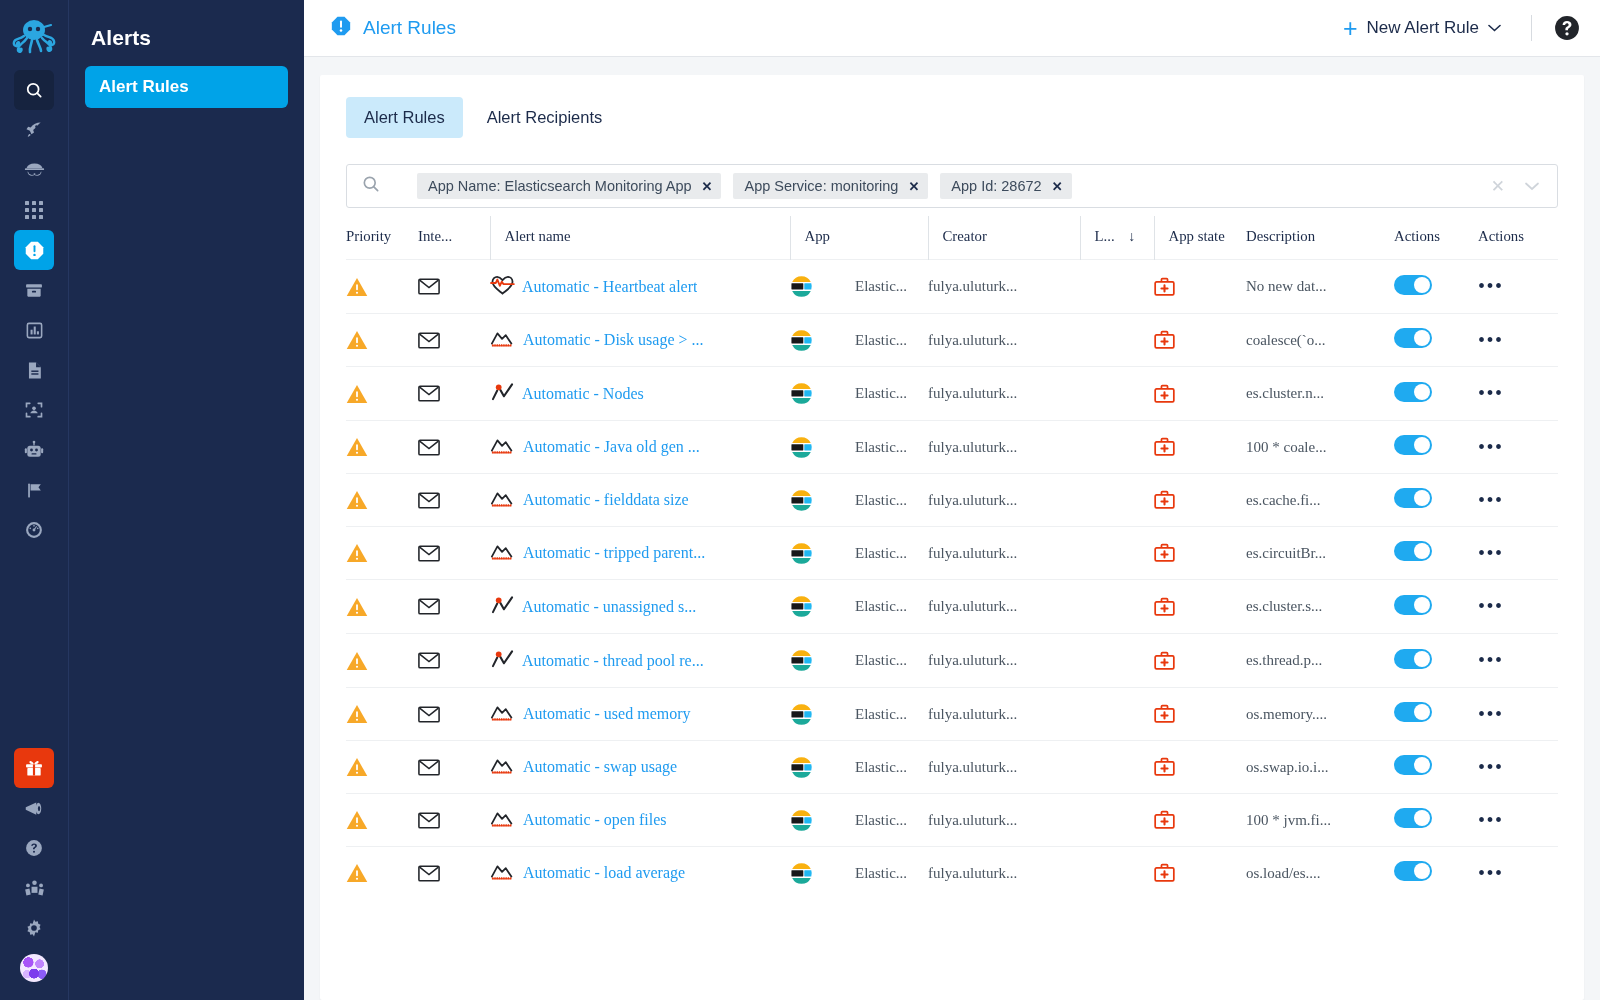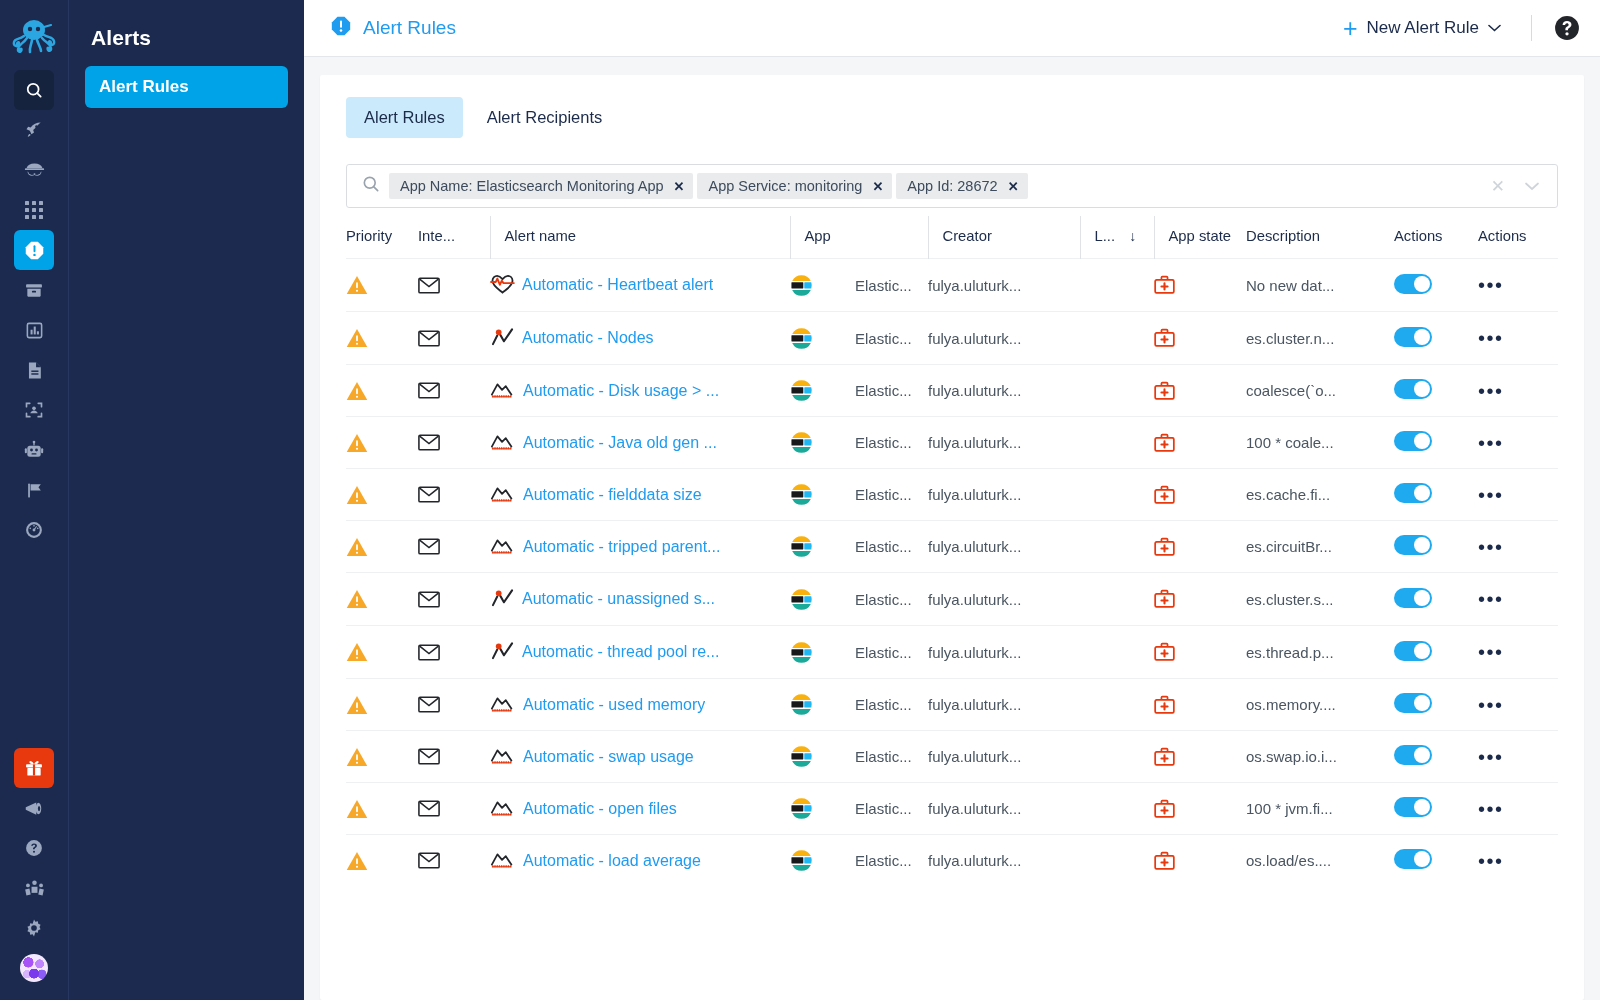--- a/index.html
+++ b/index.html
@@ -87,33 +87,33 @@
   }
   .tab.active { background: #cbeafb; color: #1c2b4a; }
 
   
   .searchbar {
     display: flex; align-items: center; gap: 8px;
     border: 1px solid #d9dde2; border-radius: 3px; height: 44px;
     padding: 0 12px 0 14px; margin-bottom: 8px; background: #fff;
   }
   .search-icon { color: #9aa3ad; flex: 0 0 auto; }
-  .chips { display: flex; gap: 4px; flex: 1 1 auto; min-width: 0; }
+  .chips { display: flex; gap: 12px; flex: 1 1 auto; min-width: 0; margin-left: 28px; }
   .chip {
     display: flex; align-items: center; gap: 10px; background: #e9ebed;
     border-radius: 2px; padding: 5px 9px 5px 11px; font-size: 14.5px;
     color: #3d4b5c; white-space: nowrap; cursor: default;
   }
   .chip-x { font-size: 13px; font-weight: 700; color: #1c2b4a; cursor: pointer; }
   .search-clear { color: #cfd4da; font-size: 17px; cursor: pointer; padding: 0 6px; }
   .search-caret { color: #cfd4da; font-size: 13px; cursor: pointer; padding: 0 6px; }
 
   
   .table-wrap { flex: 1 1 auto; overflow: hidden; min-height: 0; }
-  table { width: 100%; border-collapse: collapse; table-layout: fixed; }
+  table { width: 100%; border-collapse: collapse; table-layout: fixed; font-family: Liberation Serif, serif; }
   thead th {
     font-size: 14.8px; font-weight: 400; color: #1c2b4a; text-align: left;
     padding: 12px 0 14px 0; white-space: nowrap;
   }
   .sep { border-left: 1px solid #dfe3e7; padding-left: 14px; }
   tbody td {
     padding: 14px 0; font-size: 15px; color: #4a5561;
     border-top: 1px solid #eef0f2; white-space: nowrap;
     overflow: hidden; text-overflow: ellipsis;
   }
@@ -487,74 +487,20 @@
                   <td>
                     <span class="icon-cell">
                       <svg width="22" height="17" viewBox="0 0 24 18" fill="none" stroke="#22252a" stroke-width="1.7">
                         <rect x="1" y="1" width="22" height="16" rx="1.3"></rect>
                         <path d="M1.8 2 12 10.2 22.2 2"></path>
                       </svg>
                     </span>
                   </td>
                   <td>
                     <div class="name-cell">
-                      <span><svg width="25" height="21" viewBox="0 0 26 22" fill="none">
-                          <path d="M3 19 7.5 10" stroke="#22252a" stroke-width="2.1" stroke-linecap="round"></path>
-                          <path d="M10.5 8.8 14.5 16 23 3.5" stroke="#22252a" stroke-width="2.2" stroke-linecap="round" stroke-linejoin="round"></path>
-                          <circle cx="9" cy="6.6" r="3" fill="#e8380d"></circle>
-                        </svg></span>
-                      <span class="alert-link">Automatic - Nodes</span>
-                    </div>
-                  </td>
-                  <td>
-                    <div class="app-cell">
-                      <span class="es-logo"><svg width="23" height="23" viewBox="0 0 24 24">
-                          <path d="M12 1.2A10.8 10.8 0 0 0 2.3 7.3h19.4A10.8 10.8 0 0 0 12 1.2z" fill="#f9b110"></path>
-                          <rect x="1.5" y="8.6" width="12.4" height="6.5" rx=".4" fill="#18181a"></rect>
-                          <path d="M15.3 8.6h6.9a10.8 10.8 0 0 1 0 6.5h-6.9a.4.4 0 0 1-.4-.4V9a.4.4 0 0 1 .4-.4z" fill="#20b7f2"></path>
-                          <path d="M12 22.8a10.8 10.8 0 0 0 9.7-6.1H2.3A10.8 10.8 0 0 0 12 22.8z" fill="#1ba99a"></path>
-                        </svg></span>
-                      <span class="app-name">Elastic...</span>
-                    </div>
-                  </td>
-                  <td>fulya.uluturk...</td>
-                  <td></td>
-                  <td>
-                    <span class="icon-cell">
-                      <svg width="21" height="20" viewBox="0 0 22 21" fill="none" stroke="#e8380d" stroke-width="1.8">
-                        <rect x="1.2" y="5.2" width="19.6" height="13.6" rx="1.4"></rect>
-                        <path d="M7.8 5V2.6a1 1 0 0 1 1-1h4.4a1 1 0 0 1 1 1V5"></path>
-                        <path d="M11 8.8v6.4M7.8 12h6.4" stroke-linecap="round" stroke-width="2.2"></path>
-                      </svg>
-                    </span>
-                  </td>
-                  <td>es.cluster.n...</td>
-                  <td><span class="toggle"></span></td>
-                  <td><span class="dots">•••</span></td>
-                </tr>
-                <tr>
-                  <td>
-                    <span class="icon-cell">
-                      <svg width="22" height="20" viewBox="0 0 24 22" fill="#f7a828">
-                        <path d="M12 1 23.3 21H.7z"></path>
-                        <rect x="11" y="8" width="2" height="6.5" rx="1" fill="#fff"></rect>
-                        <circle cx="12" cy="17.3" r="1.2" fill="#fff"></circle>
-                      </svg>
-                    </span>
-                  </td>
-                  <td>
-                    <span class="icon-cell">
-                      <svg width="22" height="17" viewBox="0 0 24 18" fill="none" stroke="#22252a" stroke-width="1.7">
-                        <rect x="1" y="1" width="22" height="16" rx="1.3"></rect>
-                        <path d="M1.8 2 12 10.2 22.2 2"></path>
-                      </svg>
-                    </span>
-                  </td>
-                  <td>
-                    <div class="name-cell">
                       <span><svg width="26" height="20" viewBox="0 0 28 20" fill="none">
                           <path d="M2 16 8 5l5 6 4-4 6 9" stroke="#22252a" stroke-width="1.9" stroke-linejoin="round" stroke-linecap="round"></path>
                           <g stroke="#e8380d" stroke-width="1.5">
                             <path d="M3 16.8v2.2M5.4 16.8v2.2M7.8 16.8v2.2M10.2 16.8v2.2M12.6 16.8v2.2M15 16.8v2.2M17.4 16.8v2.2M19.8 16.8v2.2M22.2 16.8v2.2"></path>
                           </g>
                           <path d="M2 18.4h21" stroke="#e8380d" stroke-width="1.3"></path>
                         </svg></span>
                       <span class="alert-link">Automatic - Disk usage &gt; ...</span>
                     </div>
                   </td>
@@ -597,20 +543,74 @@
                   <td>
                     <span class="icon-cell">
                       <svg width="22" height="17" viewBox="0 0 24 18" fill="none" stroke="#22252a" stroke-width="1.7">
                         <rect x="1" y="1" width="22" height="16" rx="1.3"></rect>
                         <path d="M1.8 2 12 10.2 22.2 2"></path>
                       </svg>
                     </span>
                   </td>
                   <td>
                     <div class="name-cell">
+                      <span><svg width="25" height="21" viewBox="0 0 26 22" fill="none">
+                          <path d="M3 19 7.5 10" stroke="#22252a" stroke-width="2.1" stroke-linecap="round"></path>
+                          <path d="M10.5 8.8 14.5 16 23 3.5" stroke="#22252a" stroke-width="2.2" stroke-linecap="round" stroke-linejoin="round"></path>
+                          <circle cx="9" cy="6.6" r="3" fill="#e8380d"></circle>
+                        </svg></span>
+                      <span class="alert-link">Automatic - Nodes</span>
+                    </div>
+                  </td>
+                  <td>
+                    <div class="app-cell">
+                      <span class="es-logo"><svg width="23" height="23" viewBox="0 0 24 24">
+                          <path d="M12 1.2A10.8 10.8 0 0 0 2.3 7.3h19.4A10.8 10.8 0 0 0 12 1.2z" fill="#f9b110"></path>
+                          <rect x="1.5" y="8.6" width="12.4" height="6.5" rx=".4" fill="#18181a"></rect>
+                          <path d="M15.3 8.6h6.9a10.8 10.8 0 0 1 0 6.5h-6.9a.4.4 0 0 1-.4-.4V9a.4.4 0 0 1 .4-.4z" fill="#20b7f2"></path>
+                          <path d="M12 22.8a10.8 10.8 0 0 0 9.7-6.1H2.3A10.8 10.8 0 0 0 12 22.8z" fill="#1ba99a"></path>
+                        </svg></span>
+                      <span class="app-name">Elastic...</span>
+                    </div>
+                  </td>
+                  <td>fulya.uluturk...</td>
+                  <td></td>
+                  <td>
+                    <span class="icon-cell">
+                      <svg width="21" height="20" viewBox="0 0 22 21" fill="none" stroke="#e8380d" stroke-width="1.8">
+                        <rect x="1.2" y="5.2" width="19.6" height="13.6" rx="1.4"></rect>
+                        <path d="M7.8 5V2.6a1 1 0 0 1 1-1h4.4a1 1 0 0 1 1 1V5"></path>
+                        <path d="M11 8.8v6.4M7.8 12h6.4" stroke-linecap="round" stroke-width="2.2"></path>
+                      </svg>
+                    </span>
+                  </td>
+                  <td>es.cluster.n...</td>
+                  <td><span class="toggle"></span></td>
+                  <td><span class="dots">•••</span></td>
+                </tr>
+                <tr>
+                  <td>
+                    <span class="icon-cell">
+                      <svg width="22" height="20" viewBox="0 0 24 22" fill="#f7a828">
+                        <path d="M12 1 23.3 21H.7z"></path>
+                        <rect x="11" y="8" width="2" height="6.5" rx="1" fill="#fff"></rect>
+                        <circle cx="12" cy="17.3" r="1.2" fill="#fff"></circle>
+                      </svg>
+                    </span>
+                  </td>
+                  <td>
+                    <span class="icon-cell">
+                      <svg width="22" height="17" viewBox="0 0 24 18" fill="none" stroke="#22252a" stroke-width="1.7">
+                        <rect x="1" y="1" width="22" height="16" rx="1.3"></rect>
+                        <path d="M1.8 2 12 10.2 22.2 2"></path>
+                      </svg>
+                    </span>
+                  </td>
+                  <td>
+                    <div class="name-cell">
                       <span><svg width="26" height="20" viewBox="0 0 28 20" fill="none">
                           <path d="M2 16 8 5l5 6 4-4 6 9" stroke="#22252a" stroke-width="1.9" stroke-linejoin="round" stroke-linecap="round"></path>
                           <g stroke="#e8380d" stroke-width="1.5">
                             <path d="M3 16.8v2.2M5.4 16.8v2.2M7.8 16.8v2.2M10.2 16.8v2.2M12.6 16.8v2.2M15 16.8v2.2M17.4 16.8v2.2M19.8 16.8v2.2M22.2 16.8v2.2"></path>
                           </g>
                           <path d="M2 18.4h21" stroke="#e8380d" stroke-width="1.3"></path>
                         </svg></span>
                       <span class="alert-link">Automatic - Java old gen ...</span>
                     </div>
                   </td>

